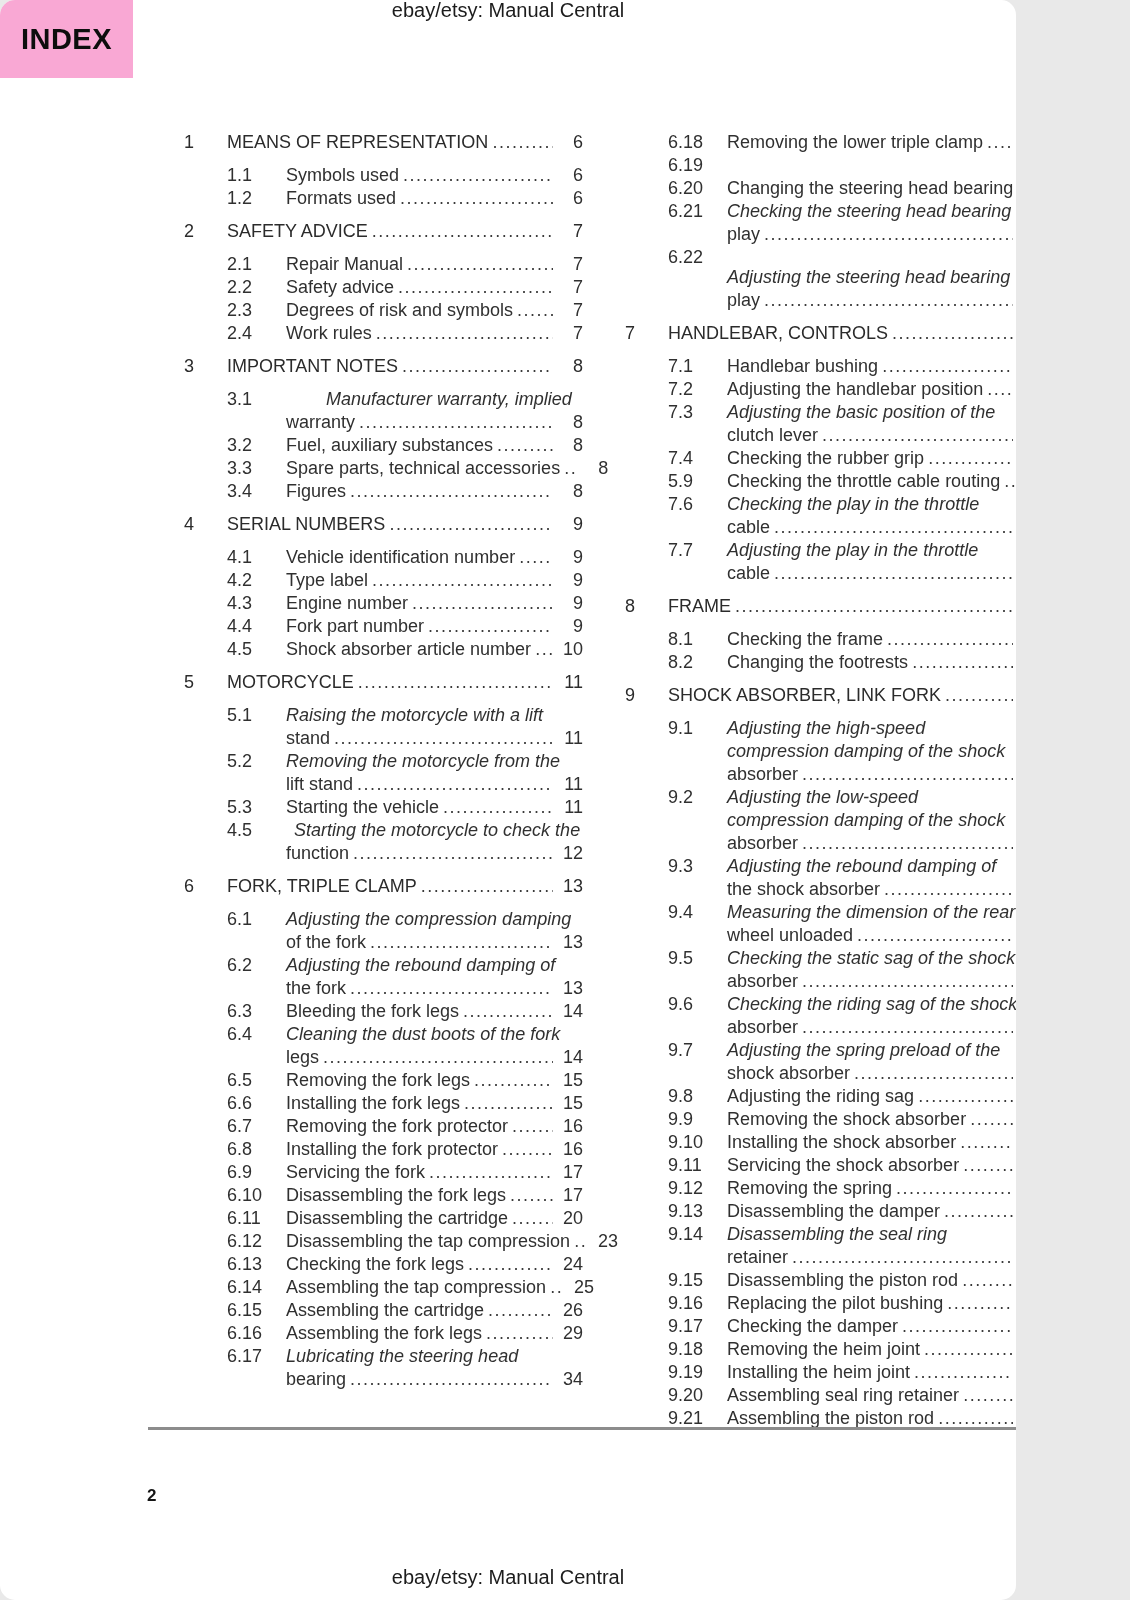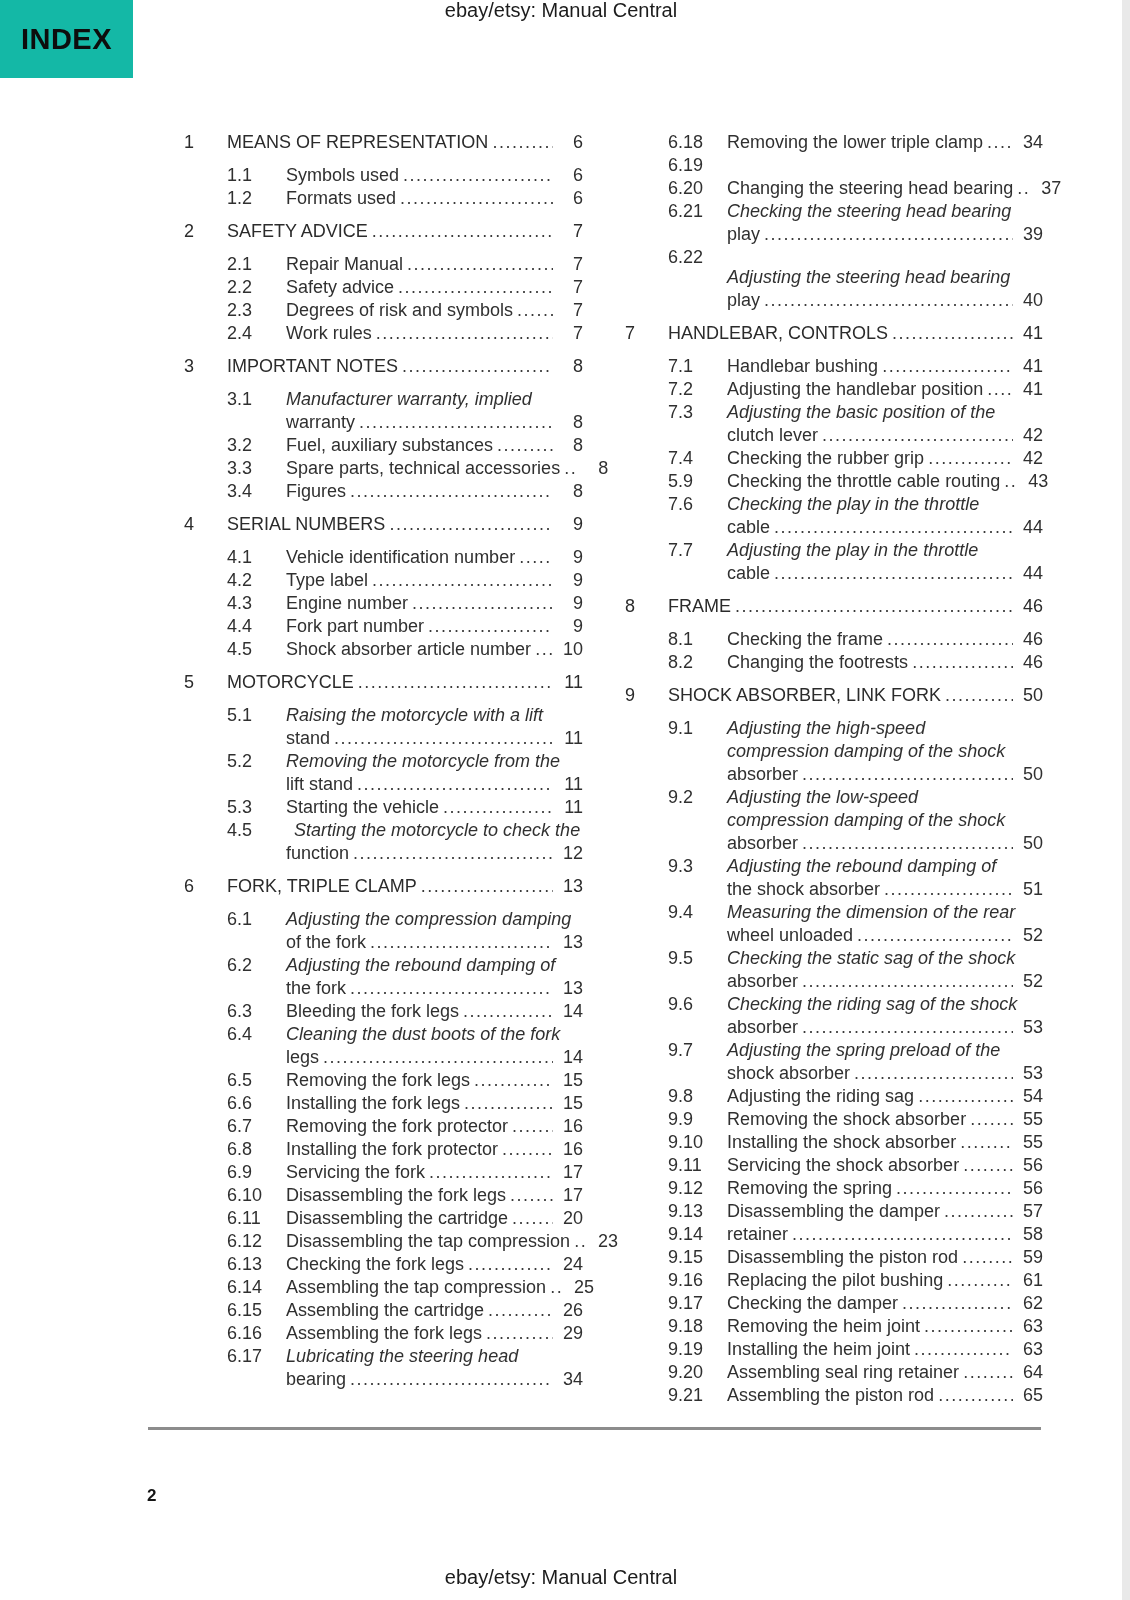--- a/index.html
+++ b/index.html
@@ -1,23 +1,24 @@
 <!DOCTYPE html>
 <html><head>
 <meta charset="utf-8">
 <style>
   html, body { margin: 0; padding: 0; background: #e9e9e9; }
   .page-root {
     position: relative;
-    width: 1122px;
+    width: 1016px;
     height: 1600px;
     background: #ffffff;
     font-family: "Liberation Sans", sans-serif;
     color: #303030;
     overflow: hidden;
+    border-radius: 15px;
   }
   .doc-header {
     position: absolute;
     top: -3px; left: 0; right: 0;
     text-align: center;
     font-size: 20px;
     line-height: 26px;
     color: #1c1c1c;
   }
   .doc-footer {
@@ -25,21 +26,21 @@
     top: 1564px; left: 0; right: 0;
     text-align: center;
     font-size: 20px;
     line-height: 26px;
     color: #1c1c1c;
   }
   .index-badge {
     position: absolute;
     top: 0; left: 0;
     width: 133px; height: 78px;
-    background: #14b8a6;
+    background: #f9a8d4;
     display: flex;
     align-items: center;
     justify-content: center;
     font-size: 29px;
     font-weight: bold;
     letter-spacing: 0.5px;
     color: #0d0d0d;
   }
   .toc-col {
     position: absolute;
@@ -195,21 +196,21 @@
       <span class="lastline">
         <span class="ttext">IMPORTANT NOTES</span>
         <span class="leader"></span>
         <span class="pageno">8</span>
       </span>
     </span>
   </div>
       <div class="row sub">
     <span class="num">3.1</span>
     <span class="content">
-      <span class="line" style="display: block;">Manufacturer warranty, implied</span>
+      <span class="line" style="display: block; margin-left: 40px;">Manufacturer warranty, implied</span>
           <span class="lastline">
         <span class="ttext">warranty</span>
         <span class="leader"></span>
         <span class="pageno">8</span>
       </span>
     </span>
   </div>
       <div class="row sub">
     <span class="num">3.2</span>
     <span class="content">
@@ -842,20 +843,21 @@
       <span class="lastline">
         <span class="ttext">Disassembling the damper</span>
         <span class="leader"></span>
         <span class="pageno">57</span>
       </span>
     </span>
   </div>
       <div class="row sub">
     <span class="num">9.14</span>
     <span class="content">
+      <span class="line" style="display: block;">Disassembling the seal ring</span>
           <span class="lastline">
         <span class="ttext">retainer</span>
         <span class="leader"></span>
         <span class="pageno">58</span>
       </span>
     </span>
   </div>
       <div class="row sub">
     <span class="num">9.15</span>
     <span class="content">

